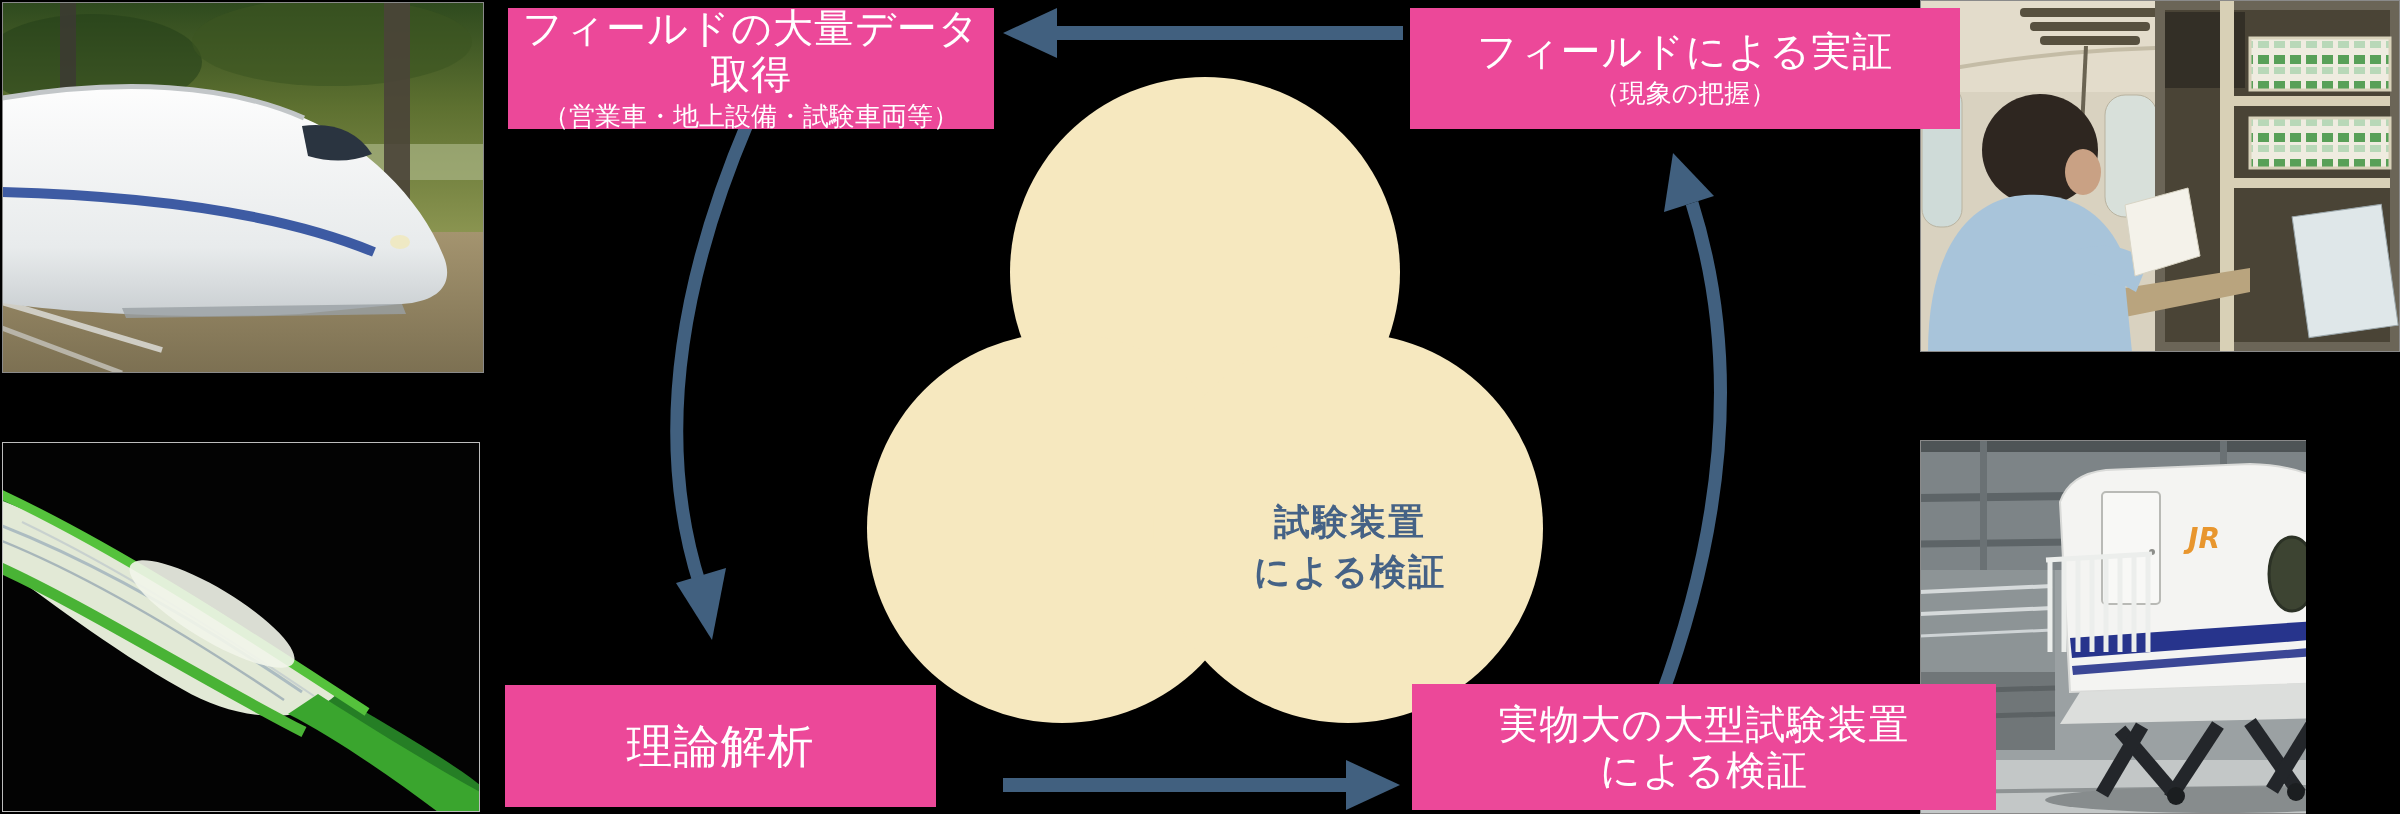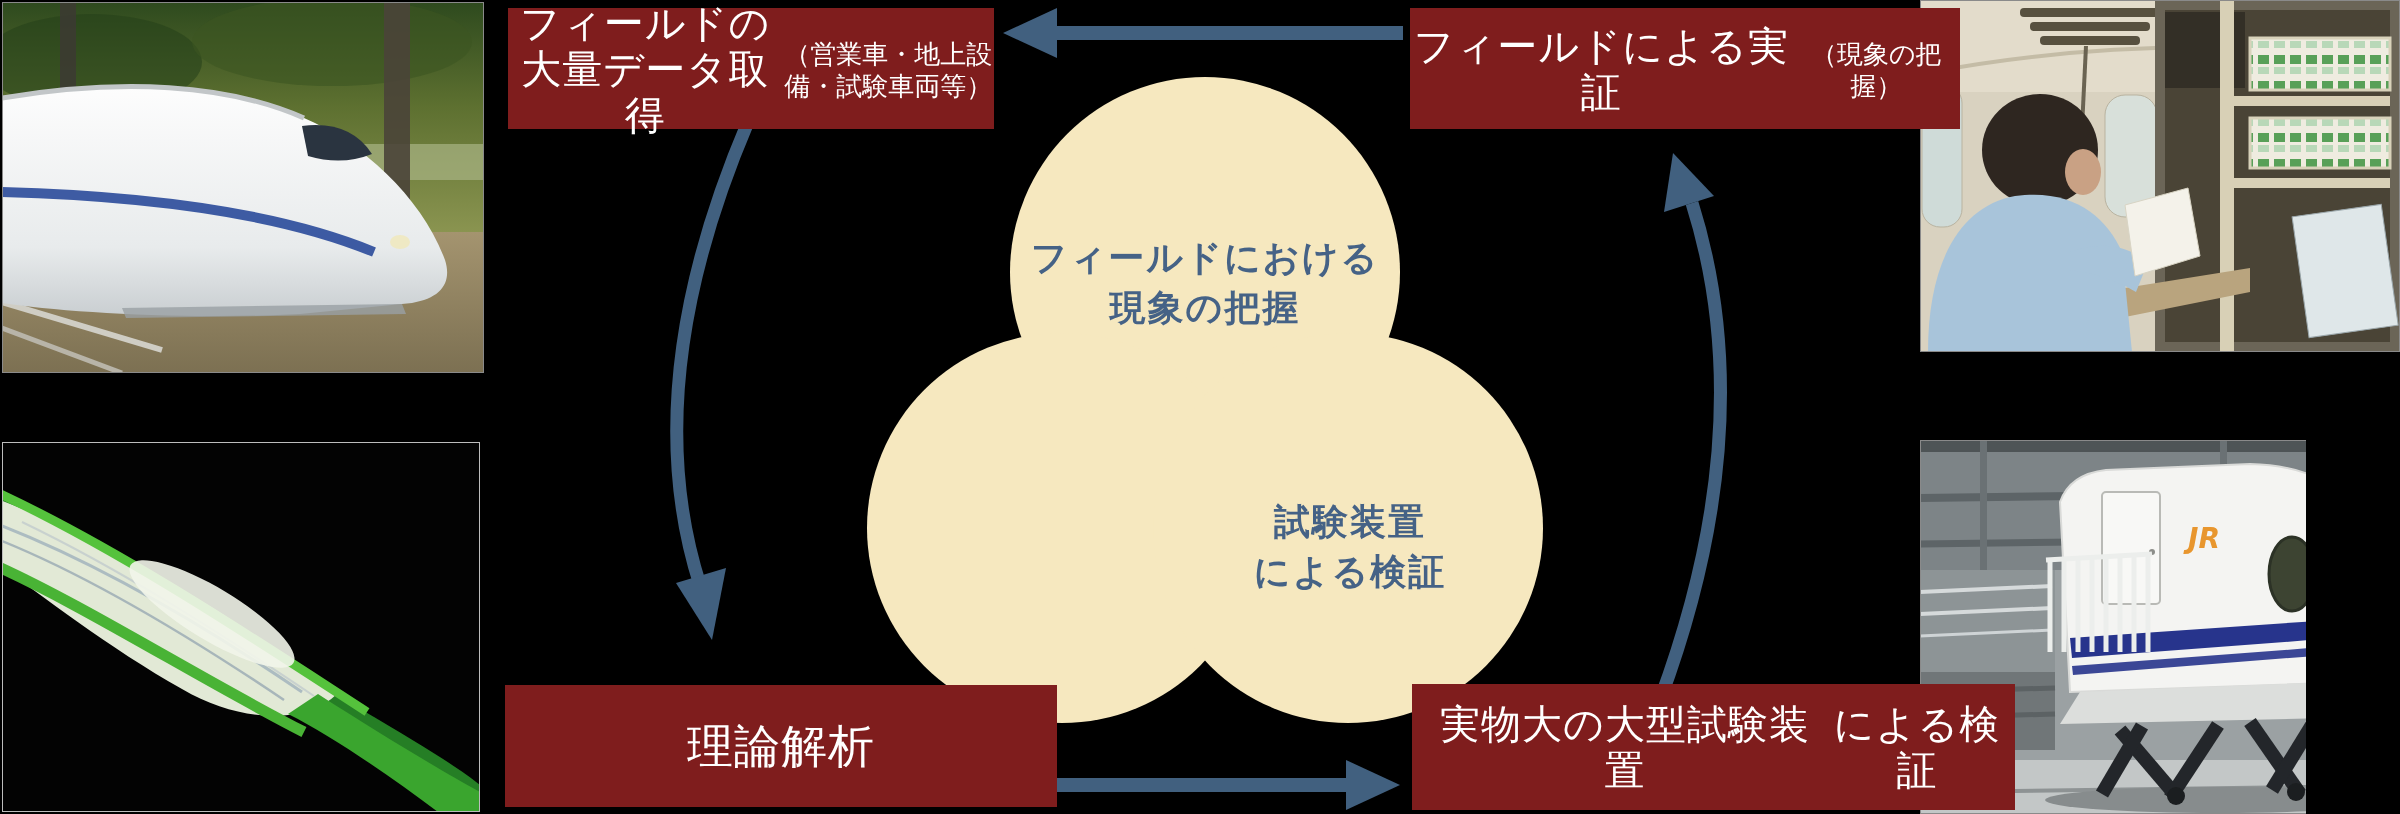--- a/index.html
+++ b/index.html
@@ -3,22 +3,22 @@
 <meta charset="utf-8">
 <style>
   html,body{margin:0;padding:0;background:#000;}
   .stage{
     position:relative;width:2400px;height:814px;background:#000;overflow:hidden;
     font-family:"DejaVu Sans","Liberation Sans",sans-serif;
   }
   .photo{position:absolute;overflow:hidden;}
   .photo svg{display:block;}
   .nbox{
-    position:absolute;background:#7f1d1d;color:#fff;
-    display:flex;flex-direction:row;align-items:center;justify-content:center;
+    position:absolute;background:#ec4899;color:#fff;
+    display:flex;flex-direction:column;align-items:center;justify-content:center;
     text-align:center;z-index:30;
   }
   .nbox .t1{font-size:40px;font-weight:500;line-height:1.15;letter-spacing:1px;}
   .nbox .t2{font-size:26px;font-weight:500;line-height:1.2;margin-top:4px;}
   .nbox .big{font-size:46px;}
   #trefoil,#arrows{position:absolute;left:0;top:0;z-index:10;pointer-events:none;}
   #arrows{z-index:20;}
   .clabel{
     position:absolute;z-index:15;width:400px;text-align:center;
     color:#456286;font-size:36px;font-weight:700;line-height:50px;letter-spacing:2px;
@@ -54,44 +54,40 @@
       <path d="M 748 122 Q 636 385 700 585" fill="none" stroke="#41607f" stroke-width="13"></path>
       <polygon points="676,583 726,568 712,640" fill="#41607f"></polygon>
     </g>
 
     <g>
       <path d="M 1660 700 Q 1762 425 1692 203" fill="none" stroke="#41607f" stroke-width="13"></path>
       <polygon points="1714,196 1664,212 1673,153" fill="#41607f"></polygon>
     </g>
   </svg>
 
-  <div class="clabel" style="left:1005px;top:233px;">
-    <span>フィールドにおける</span>
-    <span>現象の把握</span>
-  </div>
   <div class="clabel" style="left:1150px;top:497px;">
     <span>試験装置</span>
     <span>による検証</span>
   </div>
 
   <div class="nbox" style="left:508px;top:8px;width:486px;height:121px;">
     <div class="t1">フィールドの大量データ取得</div>
     <div class="t2">（営業車・地上設備・試験車両等）</div>
   </div>
 
   <div class="nbox" style="left:1410px;top:8px;width:550px;height:121px;">
     <div class="t1">フィールドによる実証</div>
     <div class="t2">（現象の把握）</div>
   </div>
 
-  <div class="nbox" style="left:505px;top:685px;width:552px;height:122px;">
+  <div class="nbox" style="left:505px;top:685px;width:431px;height:122px;">
     <div class="t1 big">理論解析</div>
   </div>
 
-  <div class="nbox" style="left:1412px;top:684px;width:584px;height:126px;padding-left:19px;">
+  <div class="nbox" style="left:1412px;top:684px;width:584px;height:126px;">
     <div class="t1">実物大の大型試験装置</div>
     <div class="t1">による検証</div>
   </div>
 
   <div class="photo" style="left:2px;top:2px;width:482px;height:371px;">
     <svg width="482" height="371" viewBox="0 0 482 371">
       <defs>
         <linearGradient id="veg" x1="0" y1="0" x2="0" y2="1">
           <stop offset="0" stop-color="#2e4a1e"></stop>
             <stop offset="0.45" stop-color="#5d7030"></stop>

